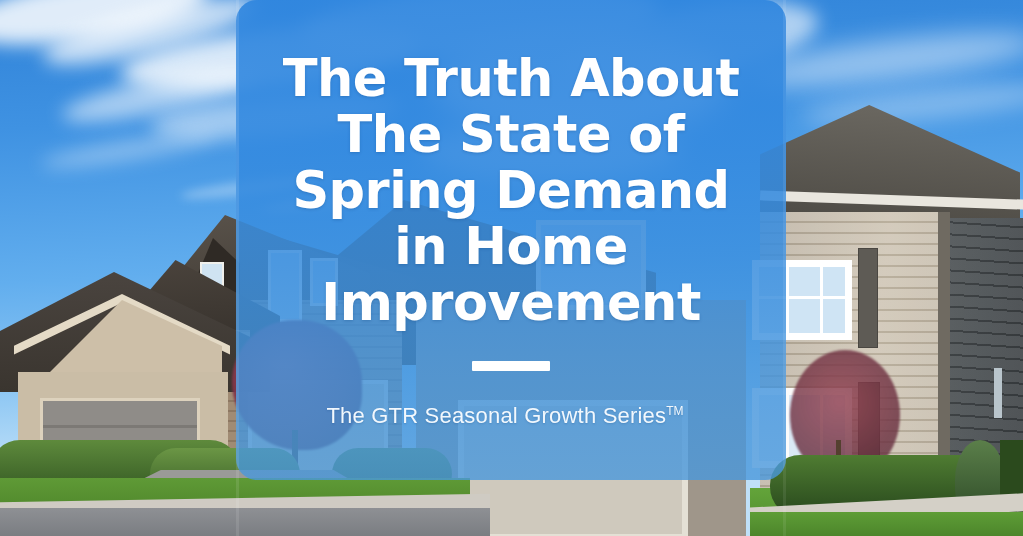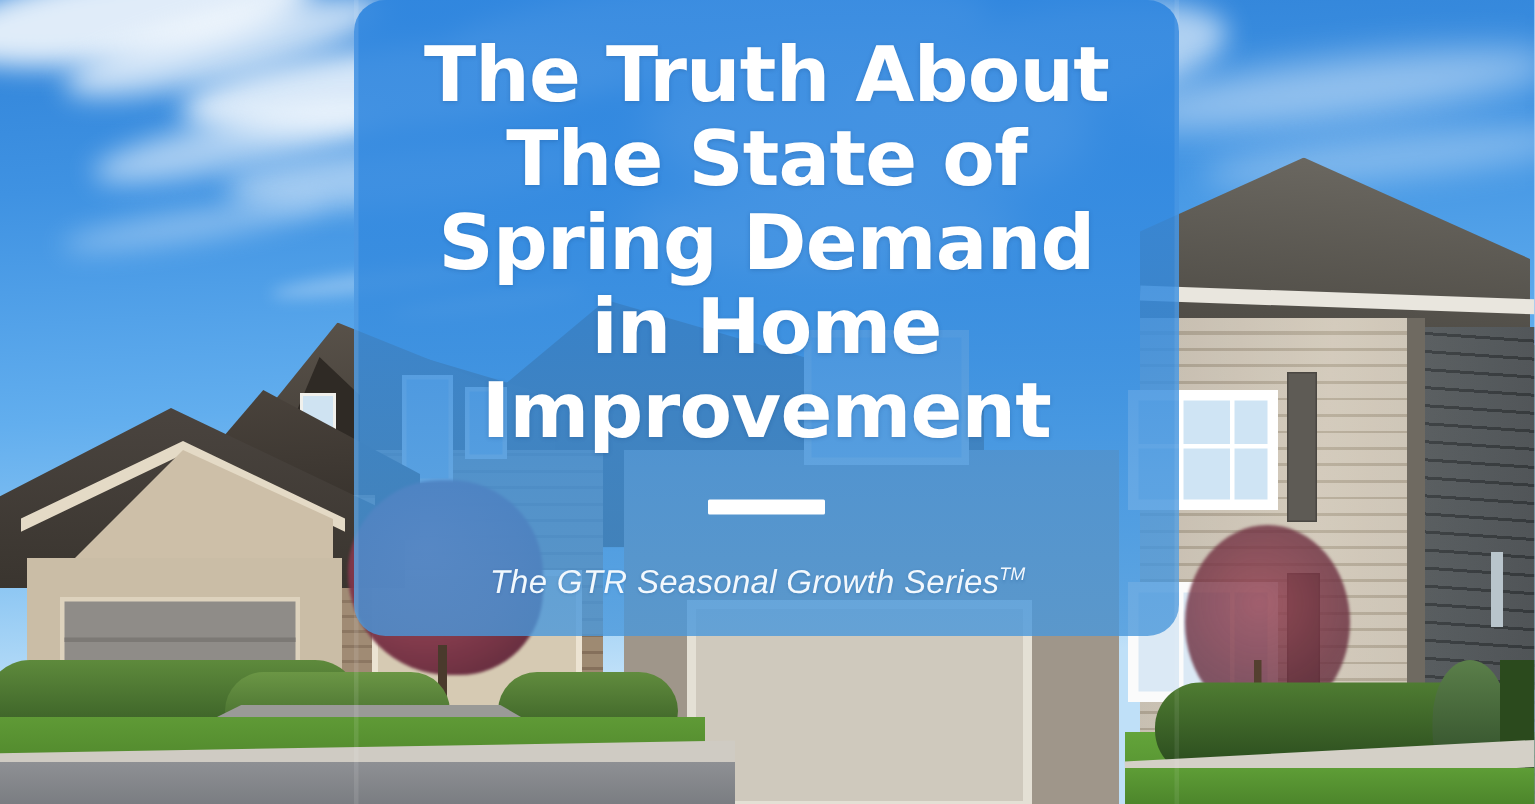--- a/index.html
+++ b/index.html
@@ -148,21 +148,21 @@
   
   .ch{position:absolute;left:236px;top:200px;width:550px;height:336px;}
   .ch-roof{position:absolute;left:0;top:0;width:420px;height:140px;background:#3f3a33;
     clip-path:polygon(40% 0%, 100% 52%, 100% 100%, 0% 100%);}
   .ch-wall{position:absolute;left:180px;top:100px;width:330px;height:240px;background:#9f968a;}
   .ch-garage{position:absolute;left:222px;top:200px;width:230px;height:140px;background:#cfc9bd;border:6px solid #e4e0d5;box-sizing:border-box;}
   .ch-win{position:absolute;left:300px;top:20px;width:110px;height:90px;background:#b8cfe2;border:5px solid #eeeae0;box-sizing:border-box;}
 
   
   .overlay{
-    position:absolute;left:236px;top:0;width:550px;height:424px;
+    position:absolute;left:236px;top:0;width:550px;height:480px;
     background:linear-gradient(180deg,
        rgba(49,135,223,.93) 0%,
        rgba(52,138,224,.90) 30%,
        rgba(58,142,222,.86) 55%,
        rgba(66,148,222,.82) 75%,
        rgba(74,152,219,.80) 100%);
     border-radius:21px;
   }
   .overlay-inner{
     position:absolute;inset:0;
@@ -184,21 +184,20 @@
   }
 
   .divider{
     width:78px;height:10px;background:#ffffff;margin:30px 0 0 0;border-radius:1px;
   }
 
   .subtitle{
     margin:32px 12px 0 0;
     color:#f2f8fd;
     font-family:"Liberation Sans", sans-serif;
-    font-style:italic;
     font-weight:400;
     font-size:22px;
     letter-spacing:.2px;
     text-align:center;
     text-shadow:0 1px 2px rgba(20,70,130,.25);
   }
   .subtitle .tm{font-size:12px;vertical-align:super;letter-spacing:0;}
 
   
   .seam-l{position:absolute;left:236px;top:0;width:3px;height:536px;background:rgba(255,255,255,.10);}

